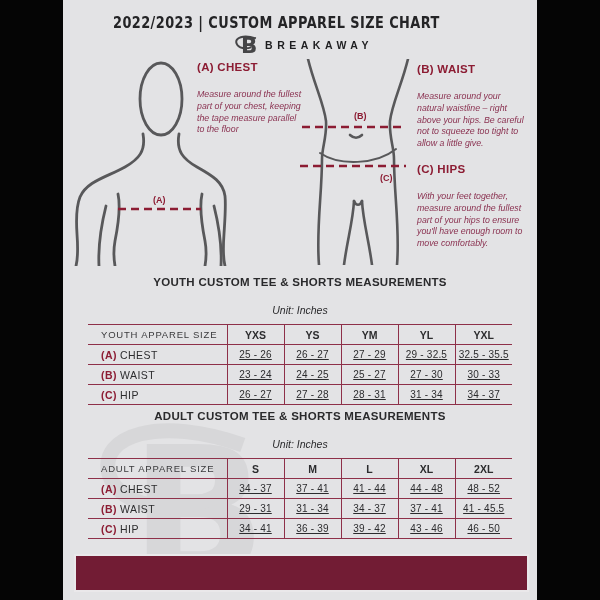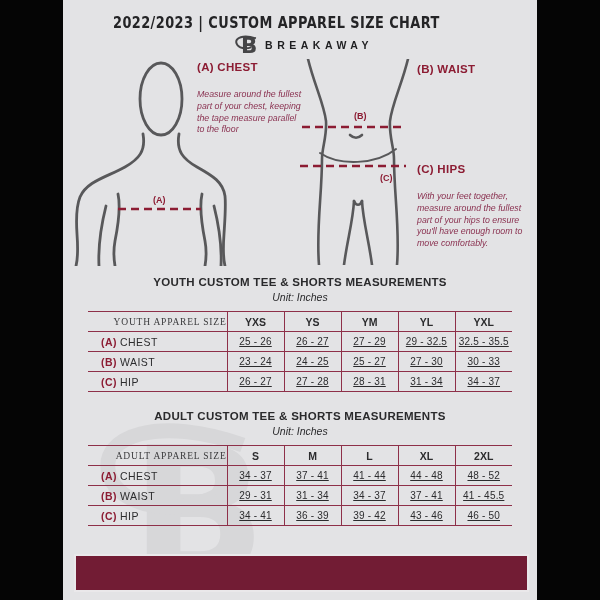--- a/index.html
+++ b/index.html
@@ -20,29 +20,29 @@
   
   .instr { position:absolute; z-index:2; }
   .instr h3 { font-size:11.5px; font-weight:bold; color:#8c1c33; letter-spacing:0.3px; margin-bottom:6px; }
   .instr p { font-size:8.8px; font-style:italic; color:#8a3150; line-height:1.34;margin-top:16px; }
 
   .fig { position:absolute; z-index:1; }
 
   
   .tbl-wrap { position:absolute; left:25px; width:424px; z-index:2; }
   .tbl-title { text-align:center; font-size:11.5px; font-weight:bold; color:#2a2a2c; letter-spacing:0.3px; }
-  .tbl-unit  { text-align:center; font-size:10.5px; font-style:italic; color:#2a2a2c; margin-top:3px; }
+  .tbl-unit  { text-align:center; font-size:10.5px; font-style:italic; color:#2a2a2c; margin-top:16px; }
   table { border-collapse:collapse; width:424px; table-layout:fixed; margin-top:8px; }
   col.c0 { width:139px; }
   col.cn { width:57px; }
   td, th { height:20px; border-top:1.5px solid #8e3049; font-weight:normal; }
   tr:last-child td { border-bottom:1.5px solid #8e3049; }
   .vline { border-left:1.2px solid #8e3049; }
   th.size-col { font-size:10.5px; font-weight:bold; color:#2c2c2e; text-align:center; }
-  th.lbl-col  { font-size:9.5px; color:#3a3a3c; text-align:right; padding-left:13px; letter-spacing:0.8px;font-family:Liberation Serif, serif; }
+  th.lbl-col  { font-size:9.5px; color:#3a3a3c; text-align:left; padding-left:13px; letter-spacing:0.8px; }
   td.row-lbl  { font-size:10.5px; color:#2c2c2e; text-align:left; padding-left:13px; letter-spacing:0.4px; }
   td.row-lbl .pfx { color:#8c1c33; font-weight:bold; }
   td.val { font-size:10px; color:#2c2c2e; text-align:center; letter-spacing:0.2px;text-decoration:underline; }
 
   .footer-bar { position:absolute; left:11px; top:554px; width:455px; height:38px;
                 background:#721c34; border:2px solid #eae8ea; z-index:2; }
 
   .watermark { position:absolute; left:28px; top:402px; z-index:0; opacity:1; }
 </style>
 </head>
@@ -97,20 +97,21 @@
         <path d="M60,142 C62,147 66,147 68,142"></path>
       </g>
       <line x1="8" y1="68" x2="108" y2="68" stroke="#8c1c33" stroke-width="2.4" stroke-dasharray="8 5"></line>
       <line x1="6" y1="107" x2="112" y2="107" stroke="#8c1c33" stroke-width="2.4" stroke-dasharray="8 5"></line>
       <text x="60" y="60" font-size="9" font-weight="bold" fill="#8c1c33" font-family="Liberation Sans, sans-serif">(B)</text>
       <text x="86" y="122" font-size="9" font-weight="bold" fill="#8c1c33" font-family="Liberation Sans, sans-serif">(C)</text>
     </svg>
 
     <div class="instr" style="left:354px; top:63px; width:110px;">
       <h3>(B) WAIST</h3>
+      <p>Measure around your natural waistline – right above your hips. Be careful not to squeeze too tight to allow a little give.</p>
     </div>
 
     <div class="instr" style="left:354px; top:163px; width:112px;">
       <h3>(C) HIPS</h3>
       <p>With your feet together, measure around the fullest part of your hips to ensure you'll have enough room to move comfortably.</p>
     </div>
 
     <div class="tbl-wrap" style="top:276px;">
       <div class="tbl-title">YOUTH CUSTOM TEE &amp; SHORTS MEASUREMENTS</div>
       <div class="tbl-unit">Unit: Inches</div>

